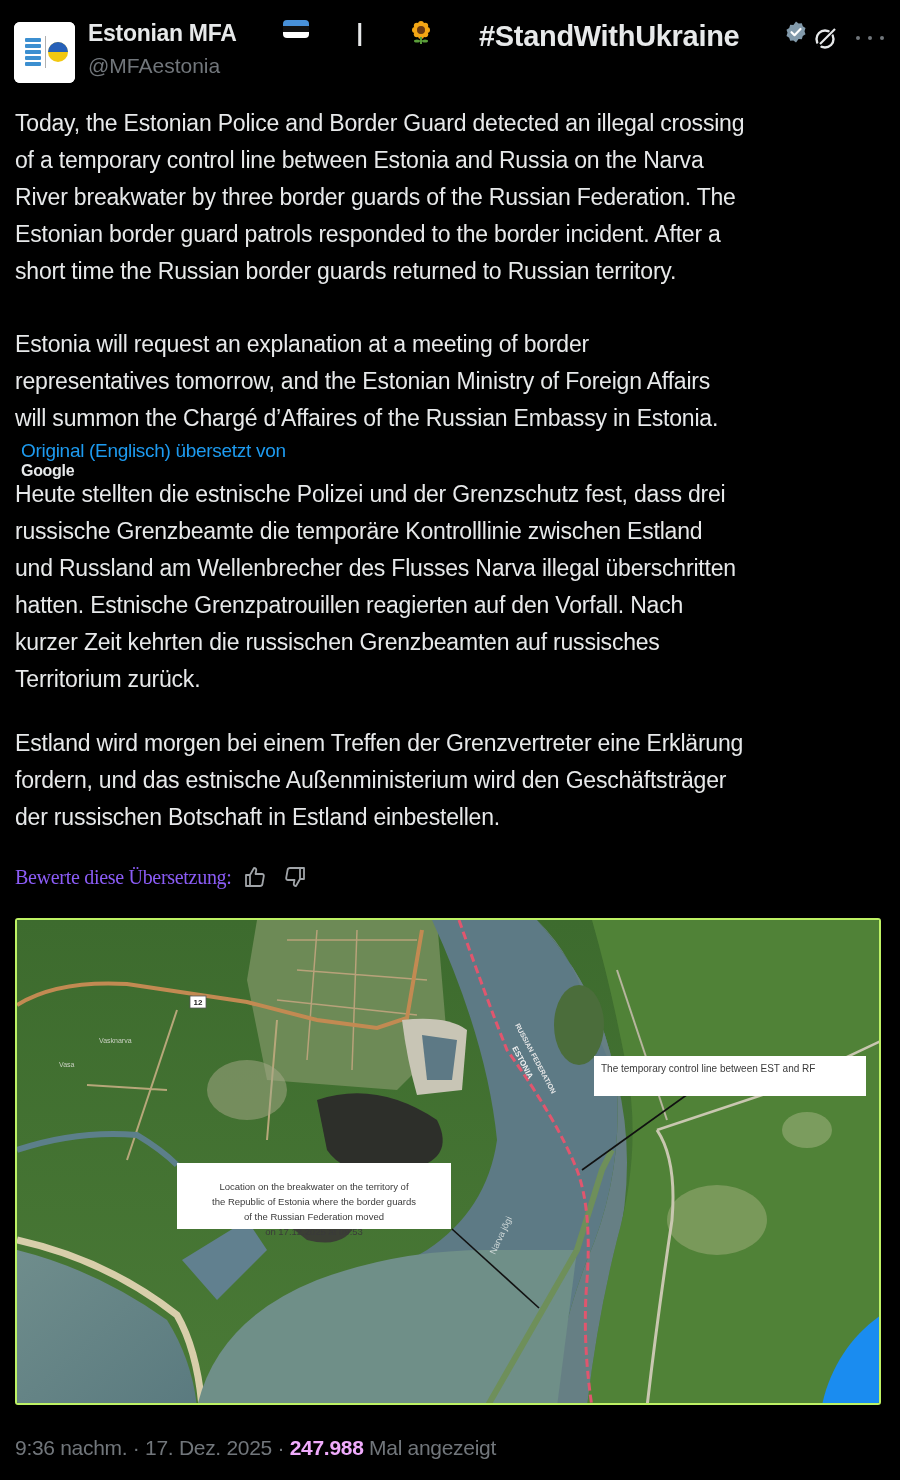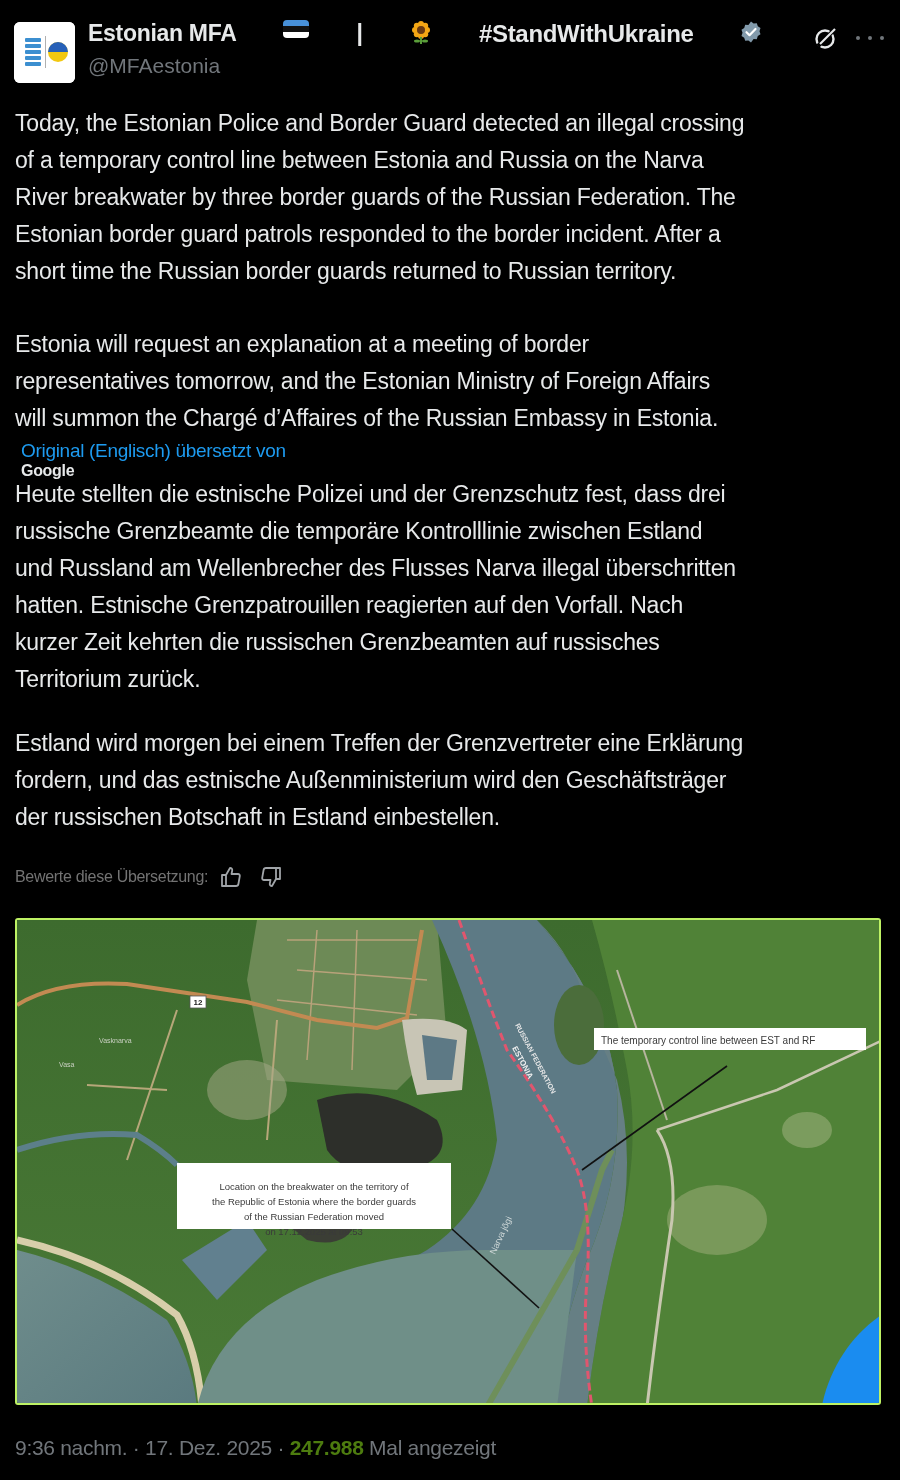--- a/index.html
+++ b/index.html
@@ -8,49 +8,49 @@
 
     .header { position: absolute; left: 0; top: 0; width: 900px; height: 100px; }
     .avatar { position: absolute; left: 14px; top: 22px; width: 61px; height: 61px; background: #fff; border-radius: 6px; overflow: hidden; }
     .avatar svg { width: 61px; height: 61px; display: block; }
     .name-row { position: absolute; left: 88px; top: 20px; display: flex; height: 34px; gap: 41px; }
     .display-name { font-weight: bold; font-size: 23px; color: #e7e9ea; letter-spacing: -0.3px; }
     .flag { display: inline-block; width: 26px; height: 18px; margin-left: 6px; border-radius: 4px; overflow: hidden; }
     .flag svg { display: block; width: 26px; height: 18px; }
     .sep { font-weight: bold; font-size: 23px; margin: 0 6px; }
     .sunflower { width: 22px; height: 24px; margin-right: 6px; }
-    .hashtag { font-weight: bold; font-size: 24px; letter-spacing: -0.3px; }
+    .hashtag { font-weight: bold; font-size: 29px; letter-spacing: -0.3px; }
     .verified { width: 24px; height: 24px; margin-left: 4px; }
     .handle { position: absolute; left: 88px; top: 54px; font-size: 21px; color: #71767b; text-align: right; }
     .grok-btn { position: absolute; left: 812px; top: 24px; width: 28px; height: 28px; cursor: pointer; }
     .more-btn { position: absolute; left: 856px; top: 28px; width: 28px; height: 20px; cursor: pointer; display: flex; align-items: center; justify-content: space-between; }
     .more-btn span { width: 4px; height: 4px; border-radius: 50%; background: #71767b; display: block; }
 
     .body-text { position: absolute; left: 15px; width: 870px; font-size: 23px; line-height: 37px; color: #e7e9ea; white-space: pre-wrap; letter-spacing: -0.2px; }
     #en-p1 { top: 105px; }
     #en-p2 { top: 326px; }
     .translation-line { position: absolute; left: 15px; top: 440px; font-size: 19px; display: flex; align-items: baseline; flex-direction: column; }
     .translation-link { color: #1d9bf0; cursor: pointer; letter-spacing: -0.3px; }
     .google { color: #e7e9ea; font-weight: bold; font-size: 16px; margin-left: 6px; letter-spacing: -0.3px; }
     #de-p1 { top: 476px; }
     #de-p2 { top: 725px; }
 
-    .rate-row { position: absolute; left: 15px; top: 864px; display: flex; align-items: center; font-size: 16px; color: #737373; letter-spacing: -0.3px; }
+    .rate-row { position: absolute; left: 15px; top: 864px; display: flex; align-items: center; font-size: 20px; color: #8b5cf6; letter-spacing: -0.3px; font-family: Liberation Serif, serif; }
     .thumb { width: 26px; height: 26px; margin-left: 10px; cursor: pointer; }
     .thumb + .thumb { margin-left: 14px; }
 
     .map { position: absolute; left: 15px; top: 918px; width: 866px; height: 487px; border-radius: 3px; overflow: hidden; border: 2px solid #bef264; cursor: pointer; }
     .map svg { display: block; width: 866px; height: 487px; }
     .map-label { position: absolute; background: #fff; color: #3a3a3a; font-size: 10px; line-height: 17px; text-align: center; padding: 3px 6px; white-space: pre-line; }
-    .label-control { left: 577px; top: 108px; width: 272px; height: 22px; text-align: left; padding-left: 7px; line-height: 20px; }
+    .label-control { left: 577px; top: 136px; width: 272px; height: 40px; text-align: left; padding-left: 7px; line-height: 20px; }
     .label-location { left: 160px; top: 243px; width: 274px; height: 66px; font-size: 9.5px; line-height: 15px; padding-top: 16px; }
     .pin { position: absolute; left: 519px; top: 354px; width: 24px; height: 34px; }
 
     .meta { position: absolute; left: 15px; top: 1436px; font-size: 21px; color: #71767b; letter-spacing: -0.3px; }
-    .meta .views-count { color: #4d7c0f; font-weight: bold; }
+    .meta .views-count { color: #f0abfc; font-weight: bold; }
   </style>
 </head>
 <body>
 
 <div class="header">
   <div class="avatar">
     <svg viewBox="0 0 61 61">
       <rect width="61" height="61" fill="#fff"></rect>
       <g fill="#3c8fd0">
         <rect x="11" y="16" width="16" height="4" rx="1"></rect>

